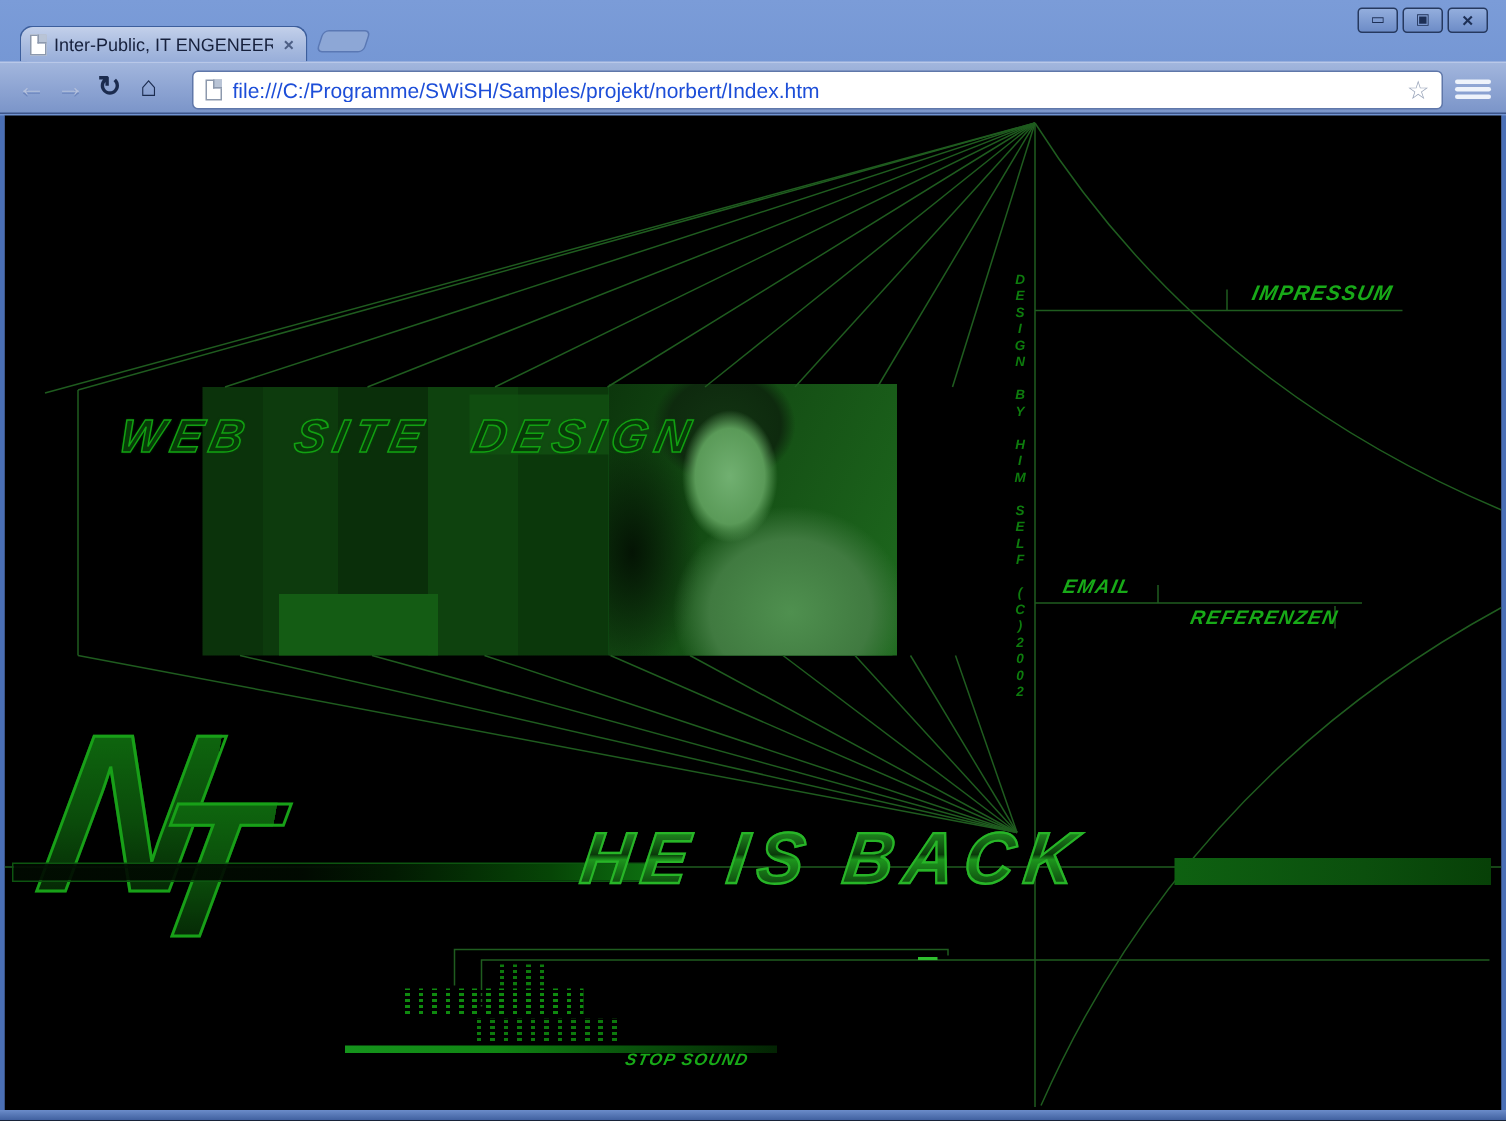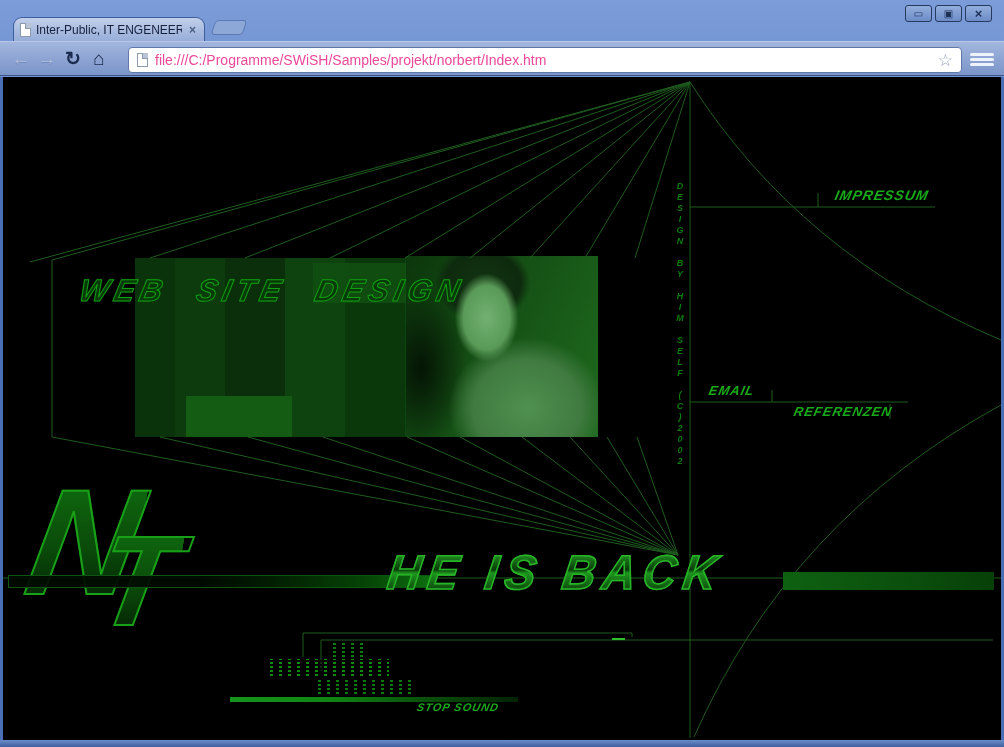--- a/index.html
+++ b/index.html
@@ -54,21 +54,21 @@
     width:26px; height:24px; text-align:center; line-height:24px;
     font-size:19px; font-weight:bold; color:#1b2b4e; flex:0 0 auto;
   }
   .navbtn.disabled { color:#b4c0dc; text-shadow:0 1px 0 #6d86bd; }
   .navbtn.back { margin-left:8px; }
   .addressbar {
     position:absolute; left:128px; top:5px; width:834px; height:26px;
     background:#fff; border:1px solid #5f77a9; border-radius:4px;
     display:flex; align-items:center; padding:0 8px; gap:7px;
   }
-  .url-text { font-size:14px; color:#ec4899; flex:1; white-space:nowrap; overflow:hidden; }
+  .url-text { font-size:14px; color:#1d4ed8; flex:1; white-space:nowrap; overflow:hidden; }
   .star { font-size:17px; color:#9aa5ba; flex:0 0 auto; }
   .menu-btn { position:absolute; right:10px; top:8px; width:24px; height:19px;
     display:flex; flex-direction:column; justify-content:center; gap:2px; }
   .menu-btn i { display:block; height:3px; border-radius:2px; background:#eef3fb; }
 
   
   #content {
     position:absolute; left:3px; top:77px; width:998px; height:663px;
     background:#000; overflow:hidden;
   }

